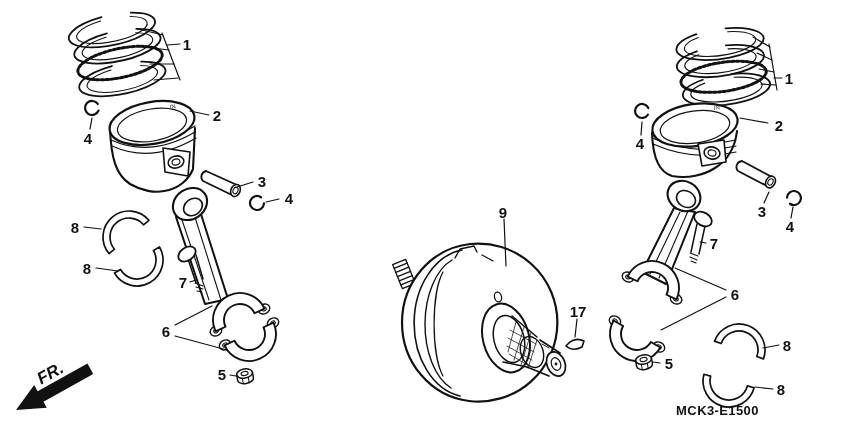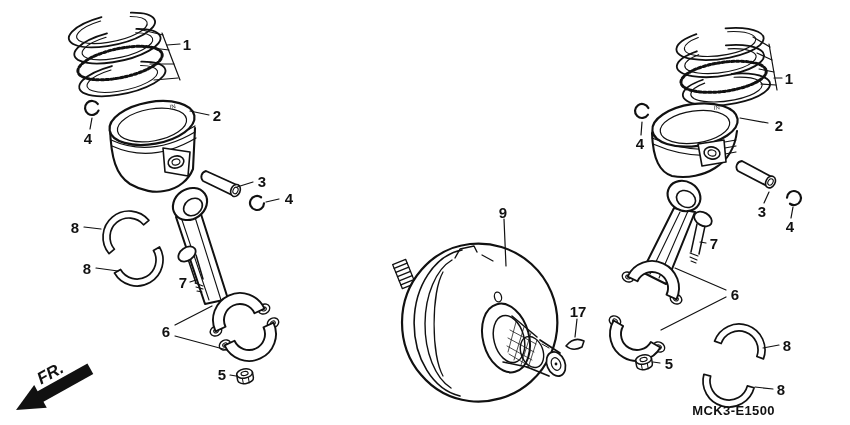--- a/index.html
+++ b/index.html
@@ -2,21 +2,21 @@
 <html><head>
 <meta charset="utf-8">
 <style>
   html,body{margin:0;padding:0;background:#fff;}
   #page{position:relative;width:850px;height:425px;background:#ffffff;overflow:hidden;
         font-family:"Liberation Sans",sans-serif;}
   #art{position:absolute;left:0;top:0;}
   #callouts{position:absolute;left:0;top:0;width:850px;height:425px;pointer-events:none;}
   .callout{position:absolute;transform:translate(-50%,-50%);
            font:700 15px "Liberation Sans",sans-serif;color:#111;line-height:1;}
-  #code-label{position:absolute;left:660px;top:403px;width:115px;text-align:right;
+  #code-label{position:absolute;left:660px;top:403px;width:115px;text-align:center;
               font:700 13px "Liberation Sans",sans-serif;letter-spacing:.4px;color:#111;}
 </style>
 </head>
 <body>
 
 <div id="page">
 
 <svg id="art" width="850" height="425" viewBox="0 0 850 425">
   <defs>
     <g id="ring" fill="none">

